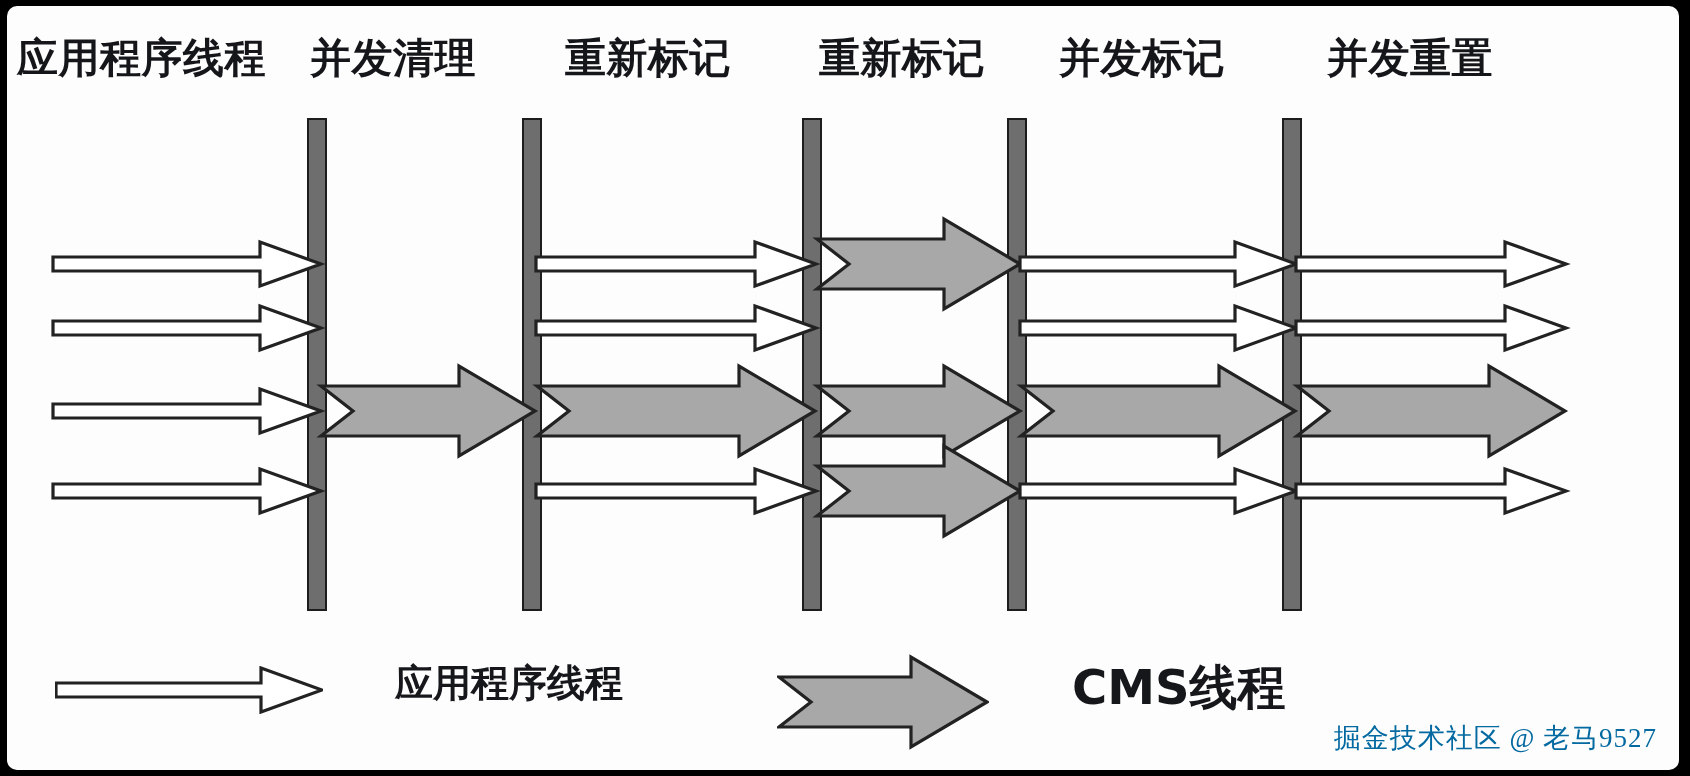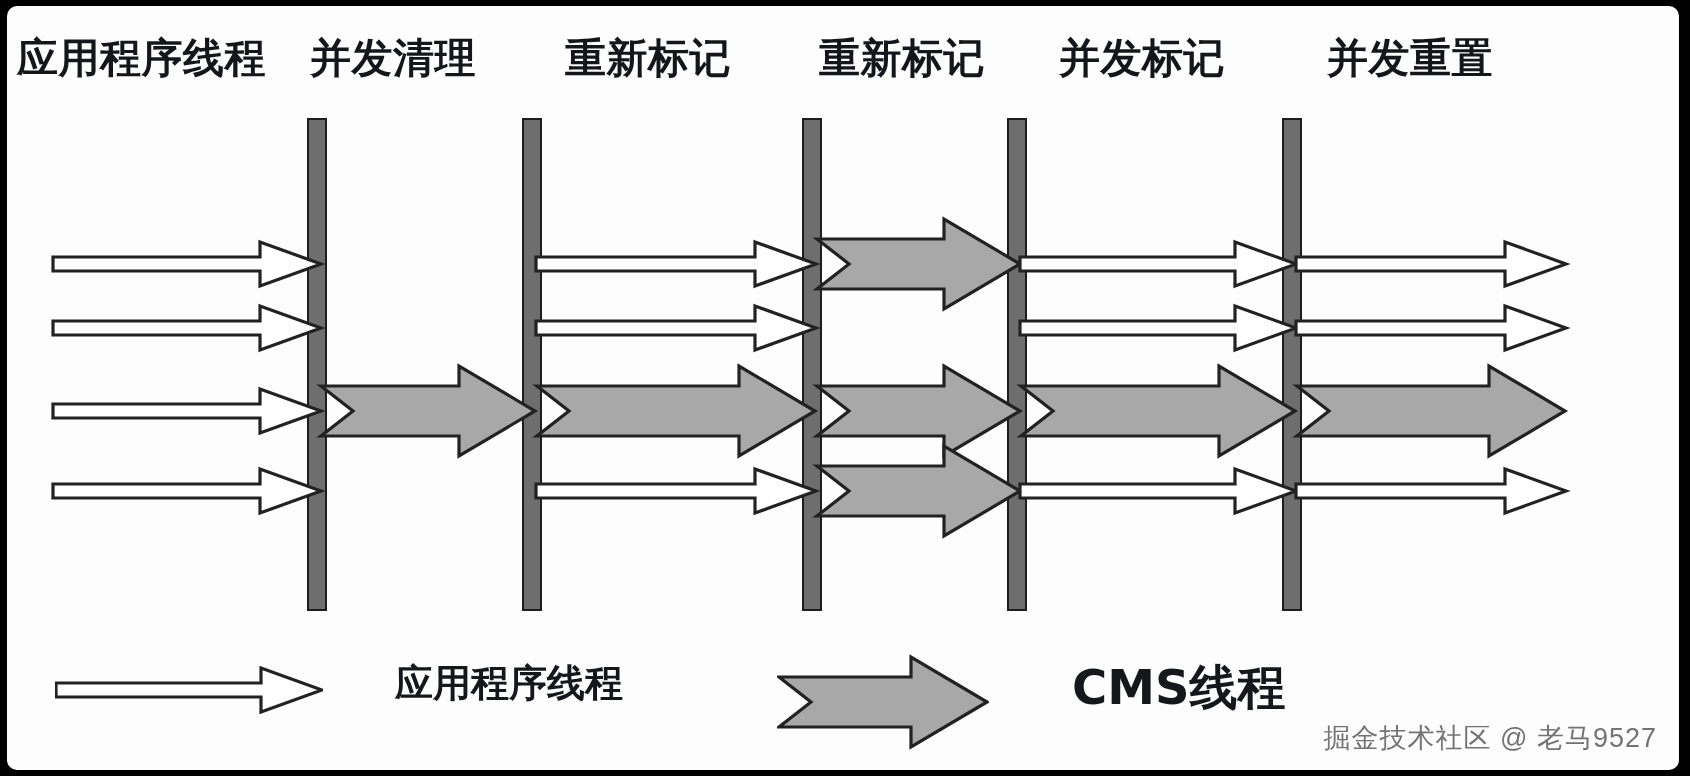--- a/index.html
+++ b/index.html
@@ -91,23 +91,23 @@
     font-size: 48px;
   }
 
   
   #watermark {
     position: absolute;
     right: 22px;
     bottom: 14px;
     font-size: 27px;
     line-height: 36px;
-    color: #737373;
+    color: #0369a1;
     white-space: nowrap;
-    font-family: Liberation Sans, sans-serif;
+    font-family: Liberation Serif, serif;
     letter-spacing: 1px;
   }
 </style>
 </head>
 <body>
 
 <div id="canvas">
   <div id="page">
 
     <div id="phase-labels">

